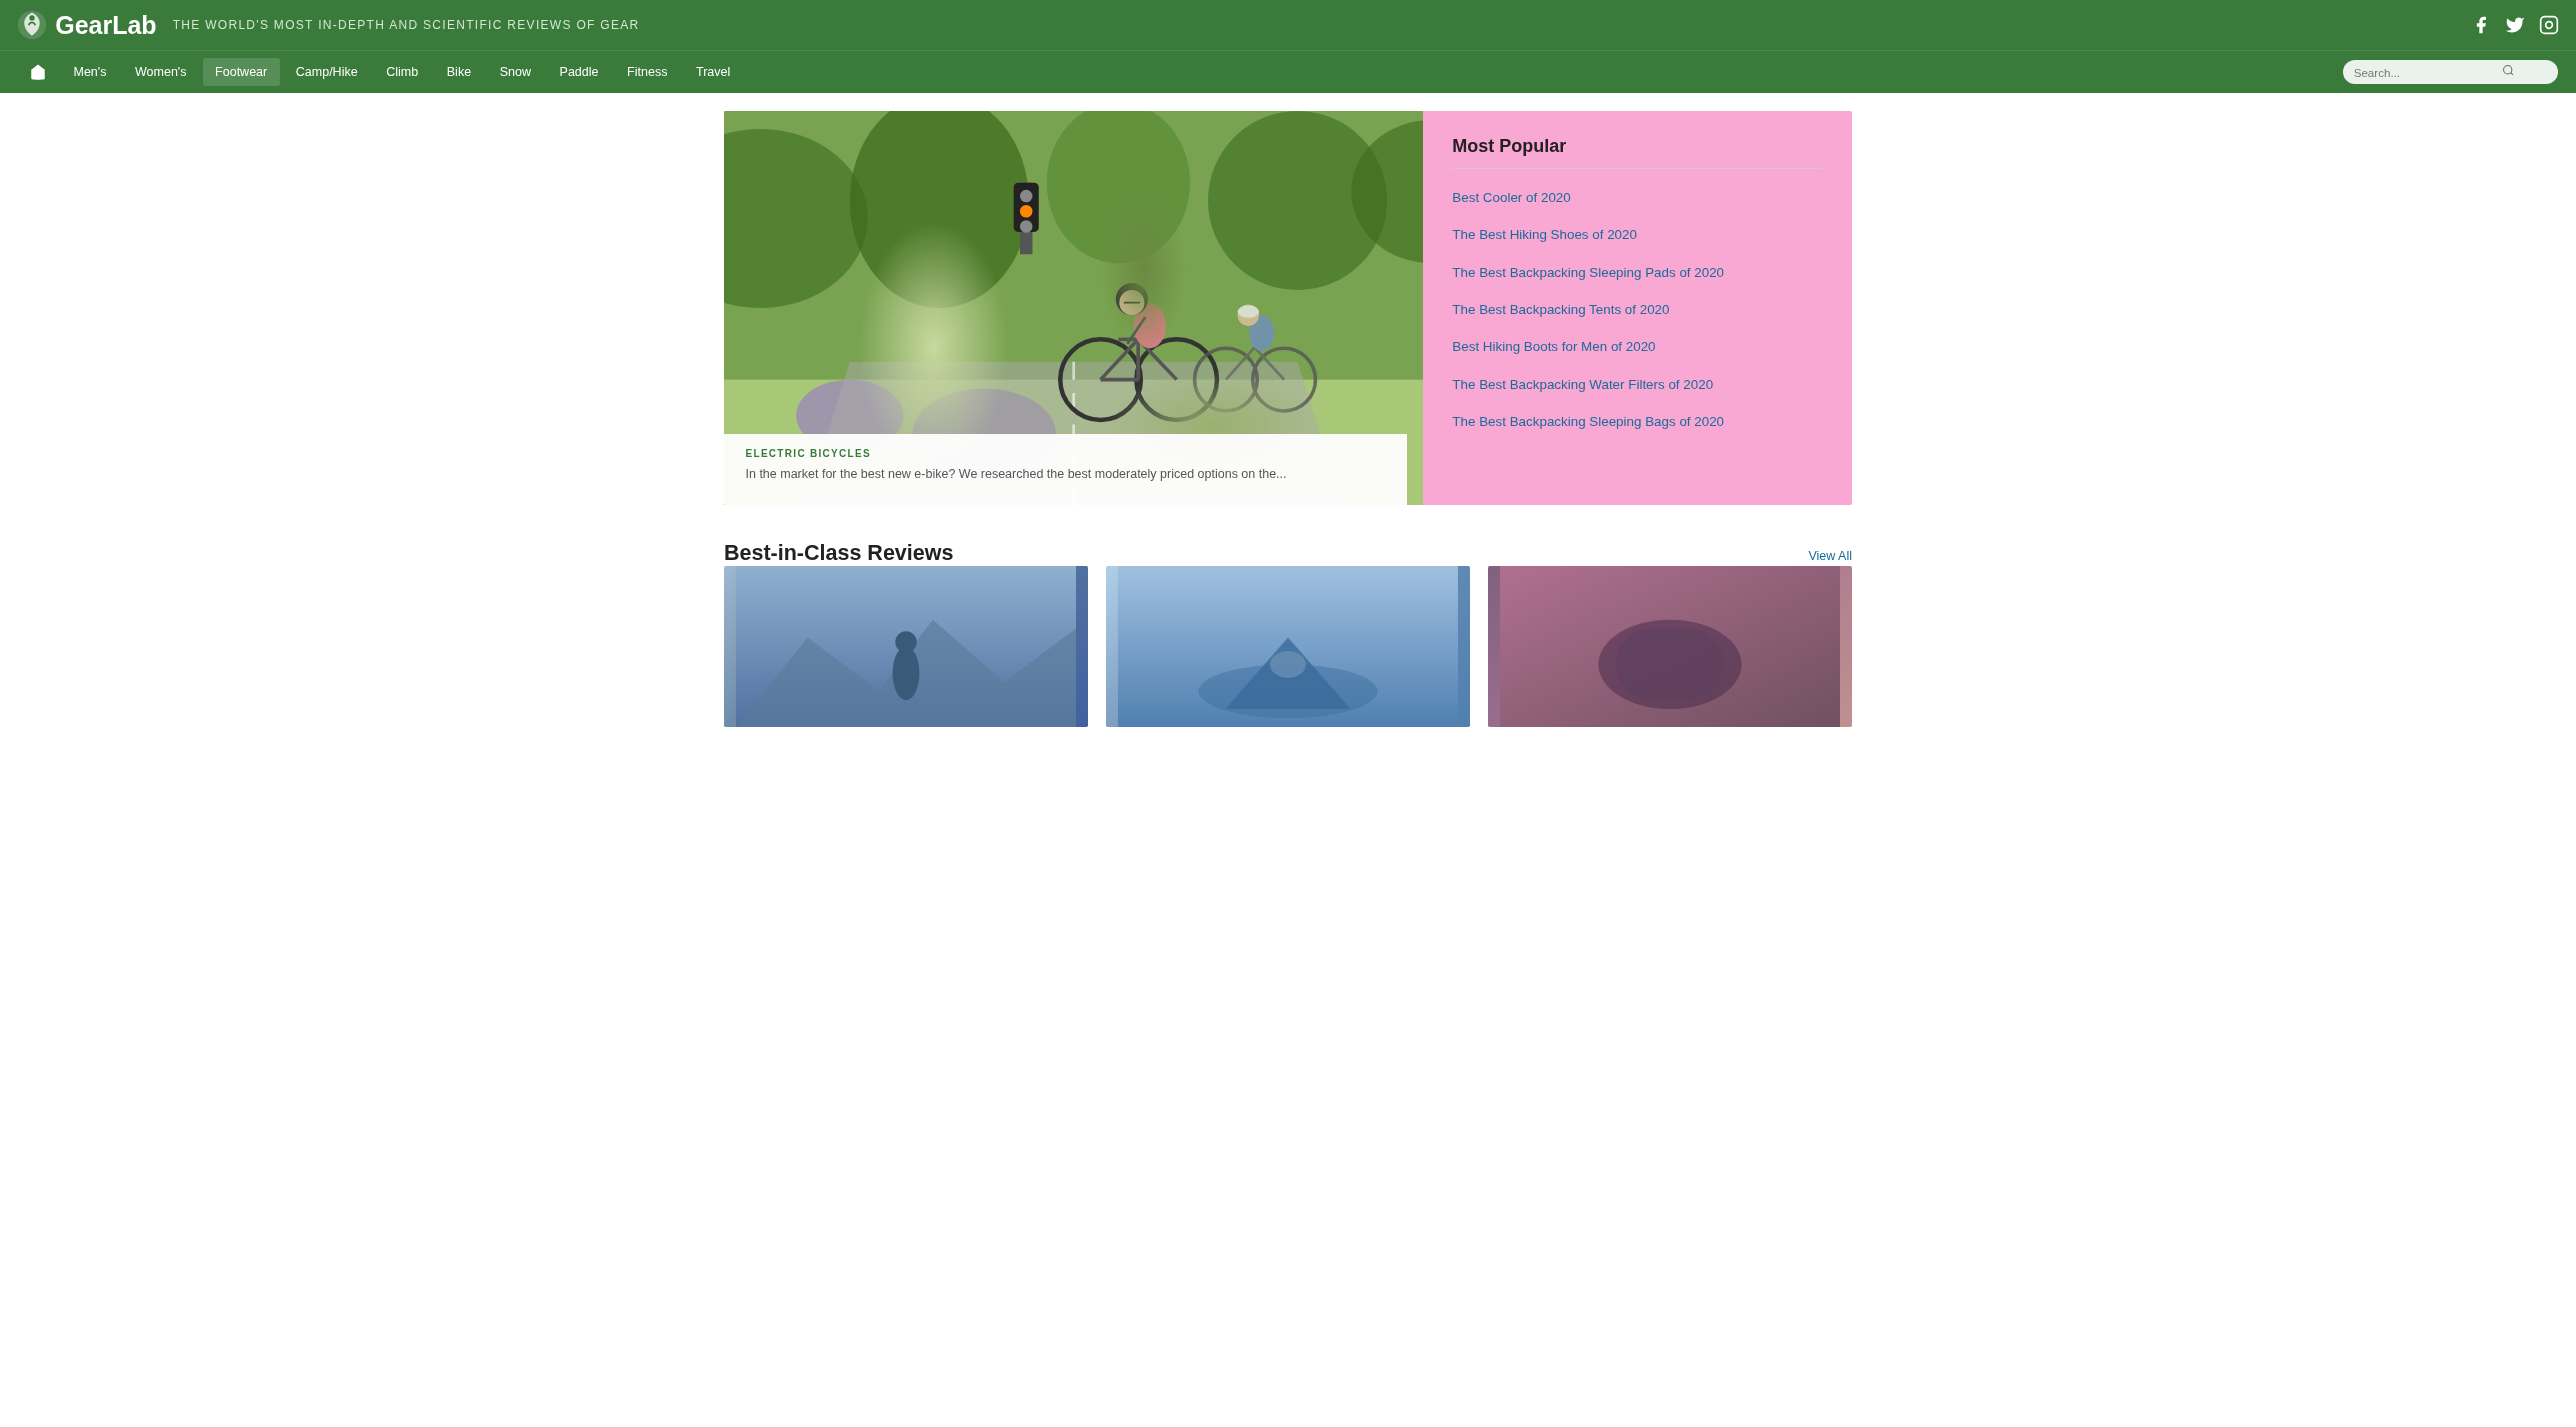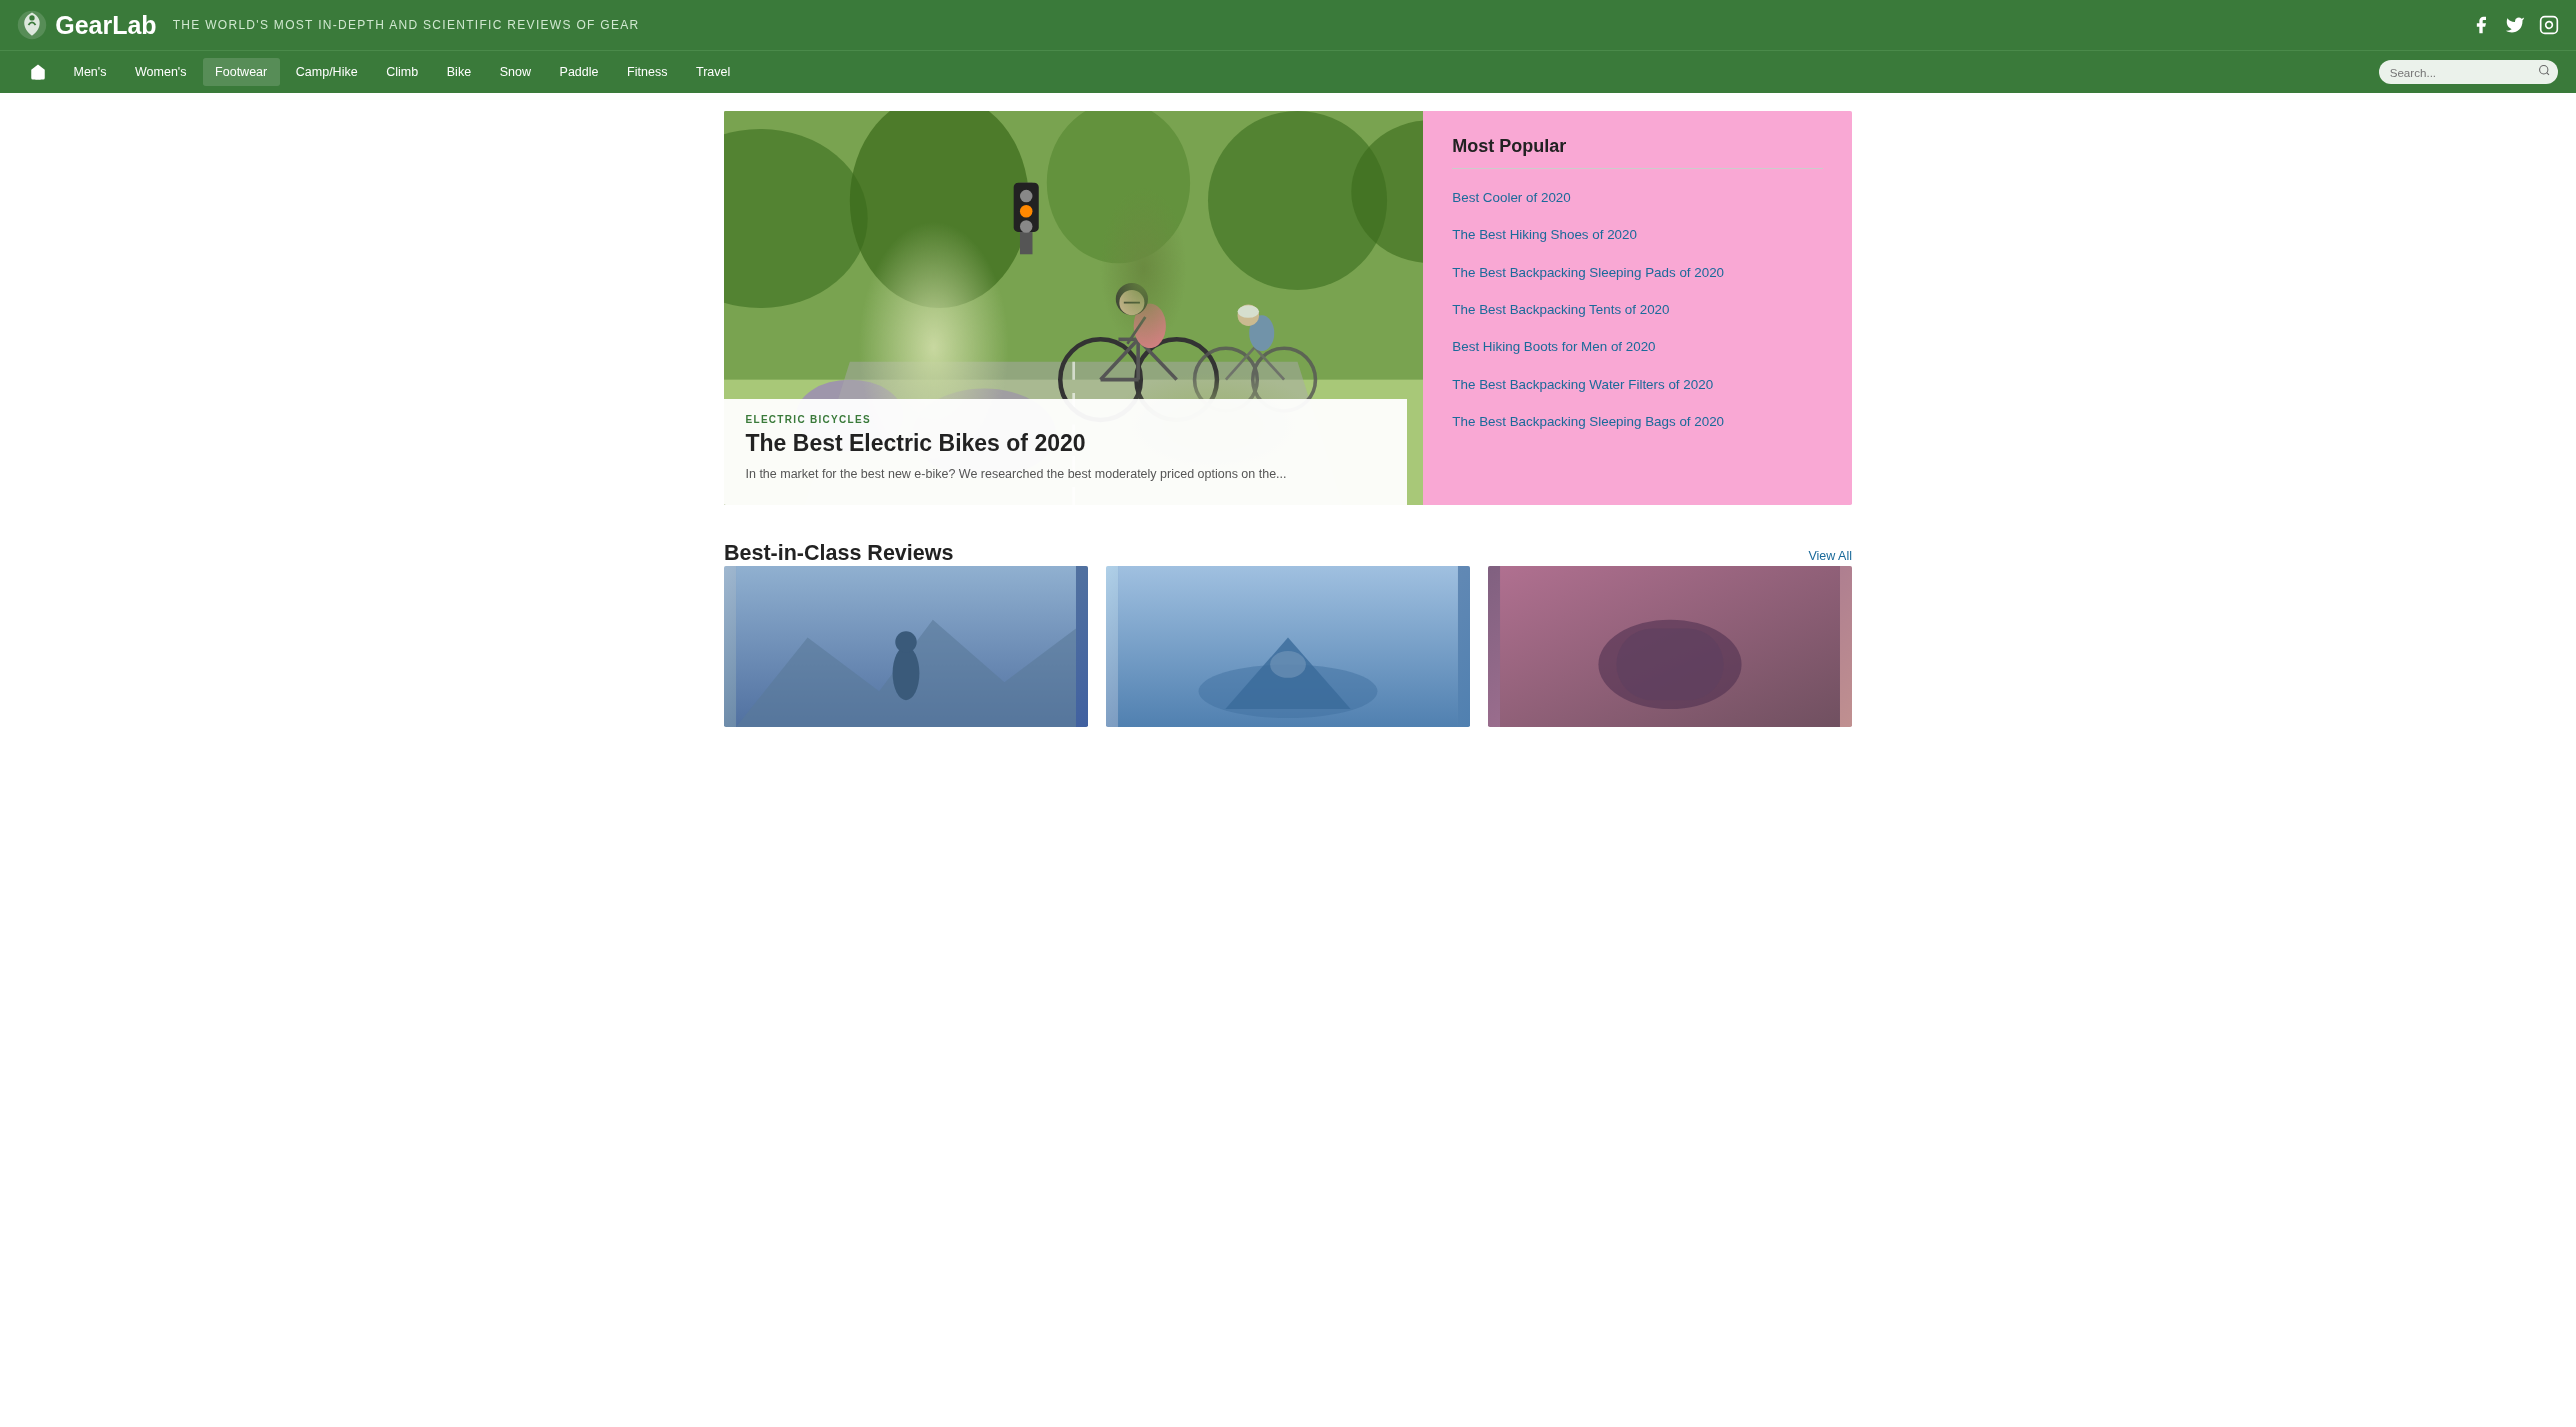--- a/index.html
+++ b/index.html
@@ -89,21 +89,21 @@
       border-radius: 2.7px;
     }
     .nav-search {
       margin-left: auto;
       display: flex;
       align-items: center;
       background: rgba(255,255,255,0.9);
       border-radius: 18px;
       padding: 4.5px 10.7px;
       gap: 5.4px;
-      width: 179px;
+      width: 215px;
     }
     .nav-search input {
       border: none;
       background: transparent;
       outline: none;
       font-size: 11.6px;
       color: #555;
       width: 143px;
       font-family: Arial, sans-serif;
     }
@@ -394,21 +394,20 @@
 
           <rect x="390" y="80" width="14" height="80" fill="#555"></rect>
           <rect x="383" y="80" width="28" height="55" rx="5" fill="#222"></rect>
           <circle cx="397" cy="95" r="7" fill="#888"></circle>
           <circle cx="397" cy="112" r="7" fill="#f80"></circle>
           <circle cx="397" cy="129" r="7" fill="#888"></circle>
         </svg>
       </div>
       <div class="hero-text-block">
         <div class="hero-category">ELECTRIC BICYCLES</div>
-        <h1 class="hero-title">The Best Electric Bikes of 2020</h1>
         <p class="hero-excerpt">In the market for the best new e-bike? We researched the best moderately priced options on the...</p>
       </div>
     </div>
 
     <aside class="sidebar">
       <h2 class="sidebar-title">Most Popular</h2>
       <hr class="sidebar-divider">
       <ul class="sidebar-list">
         <li>
           <a href="#" class="sidebar-link">Best Cooler of 2020</a>

